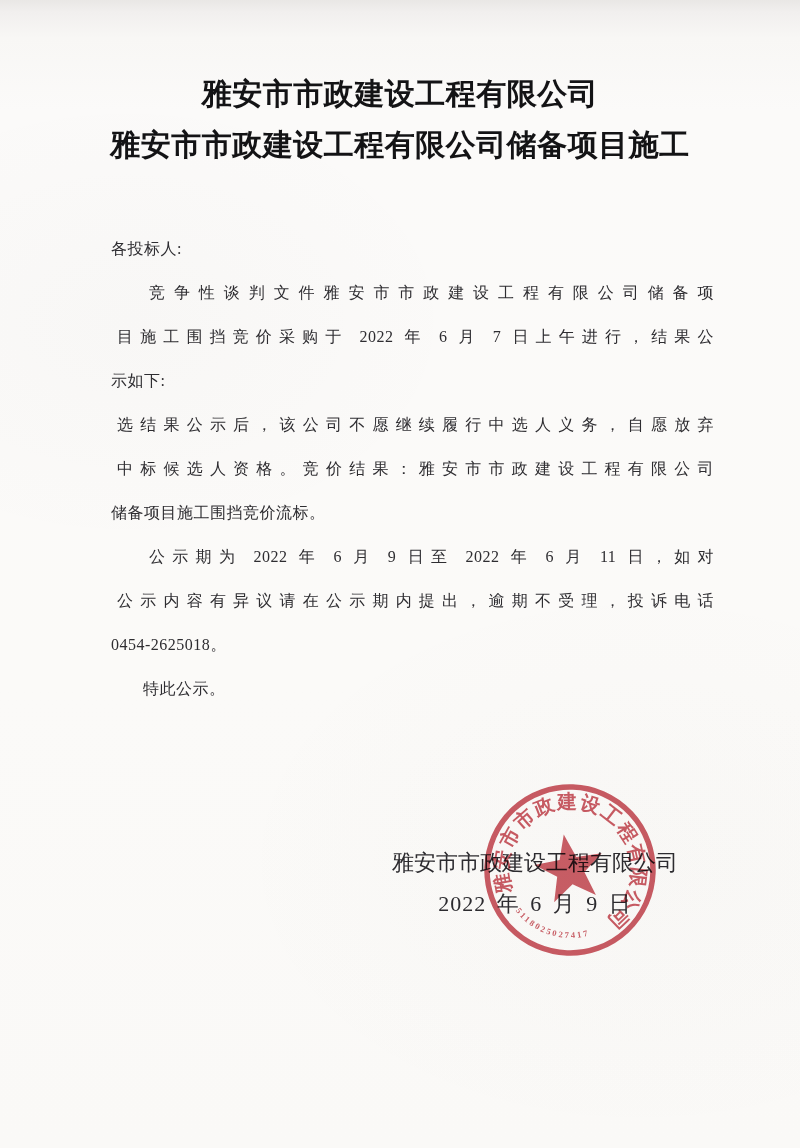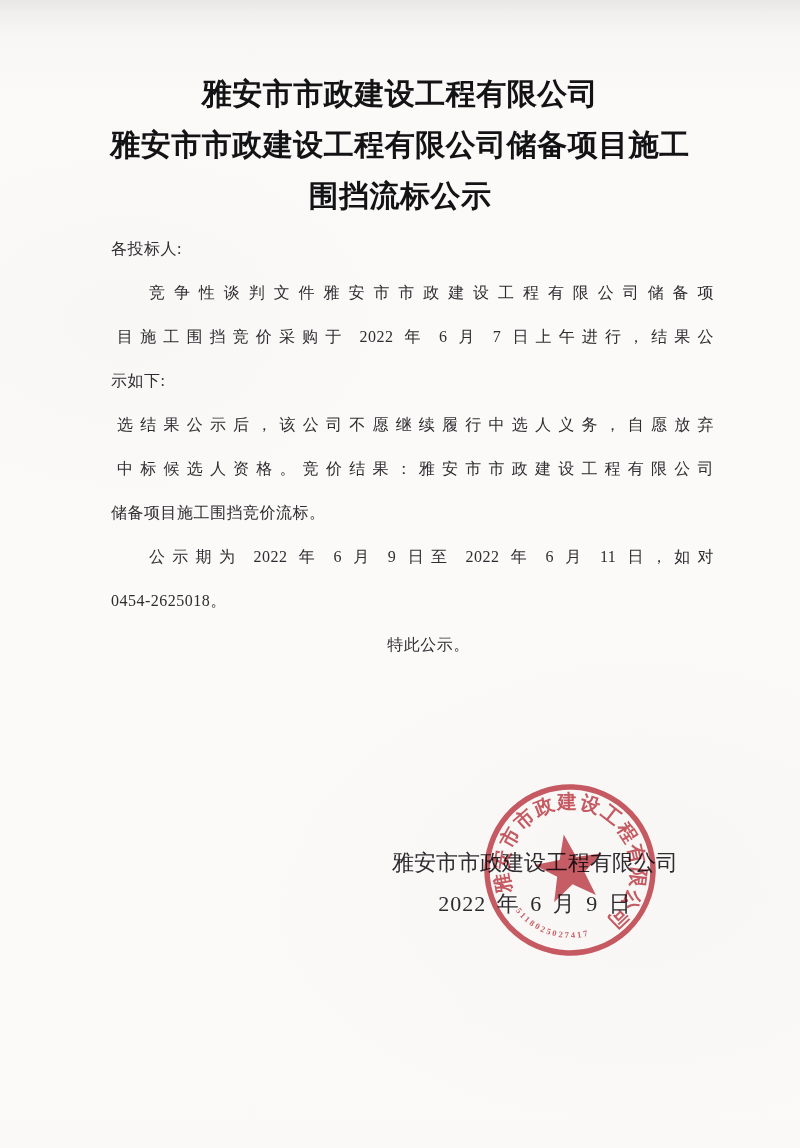--- a/index.html
+++ b/index.html
@@ -17,21 +17,21 @@
   .title-block{
     position:absolute;top:68px;left:60px;right:60px;
     text-align:center;font-weight:700;font-size:30px;line-height:51px;
     color:#131315;letter-spacing:0.5px;
   }
   .body-block{
     position:absolute;top:227px;left:111px;width:603px;
     font-size:16px;line-height:44px;letter-spacing:0.5px;
   }
   .ln{min-height:44px;}
-  .ind{text-indent:2em;text-align:center;}
+  .ind{text-indent:2em;}
   .j{text-align:justify;text-align-last:justify;margin-left:6px;}
   .sign-block{
     position:absolute;left:375px;top:842px;width:320px;
     text-align:center;font-size:22px;line-height:41px;color:#2c2b2f;
   }
   .sign-date{word-spacing:4px;letter-spacing:1px;}
   .seal{
     position:absolute;left:468px;top:768px;width:204px;height:204px;
     mix-blend-mode:multiply;opacity:0.88;
     transform:rotate(2deg);
@@ -39,32 +39,32 @@
   .seal text{font-family:"Liberation Serif","DejaVu Serif",serif;font-weight:600;}
 </style>
 </head>
 <body>
 
 <div class="page">
 
   <div class="title-block">
     <div>雅安市市政建设工程有限公司</div>
     <div>雅安市市政建设工程有限公司储备项目施工</div>
-    <div>围挡流标公示</div>
   </div>
 
   <div class="body-block">
     <div class="ln">各投标人:</div>
     <div class="ln ind j">竞争性谈判文件雅安市市政建设工程有限公司储备项</div>
     <div class="ln j">目施工围挡竞价采购于 2022 年 6 月 7 日上午进行，结果公</div>
     <div class="ln">示如下:</div>
     <div class="ln j">选结果公示后，该公司不愿继续履行中选人义务，自愿放弃</div>
     <div class="ln j">中标候选人资格。竞价结果：雅安市市政建设工程有限公司</div>
     <div class="ln">储备项目施工围挡竞价流标。</div>
     <div class="ln ind j">公示期为 2022 年 6 月 9 日至 2022 年 6 月 11 日，如对</div>
+    <div class="ln j">公示内容有异议请在公示期内提出，逾期不受理，投诉电话</div>
     <div class="ln">0454-2625018。</div>
     <div class="ln ind">特此公示。</div>
   </div>
 
   <div class="sign-block">
     <div class="sign-company">雅安市市政建设工程有限公司</div>
     <div class="sign-date">2022 年 6 月 9 日</div>
   </div>
 
   <svg class="seal" viewBox="-102 -102 204 204" xmlns="http://www.w3.org/2000/svg">

